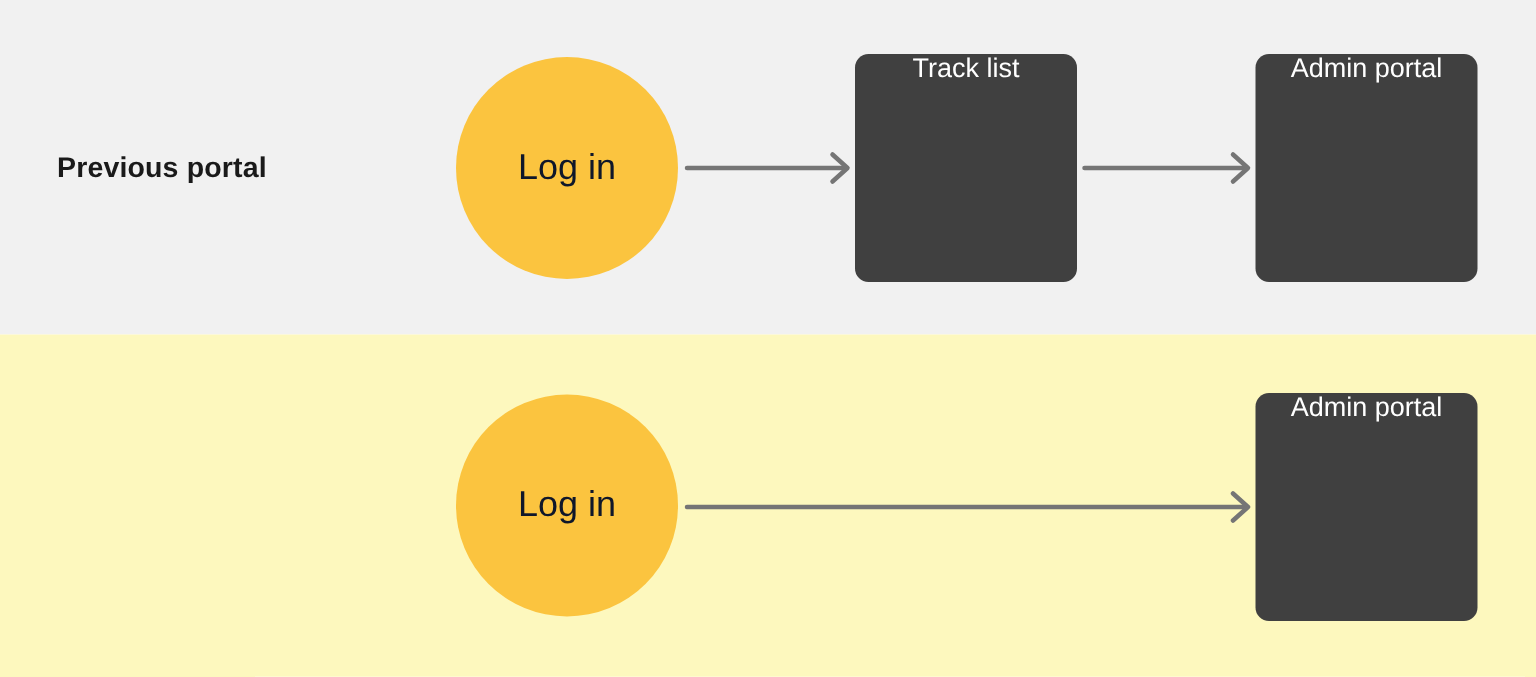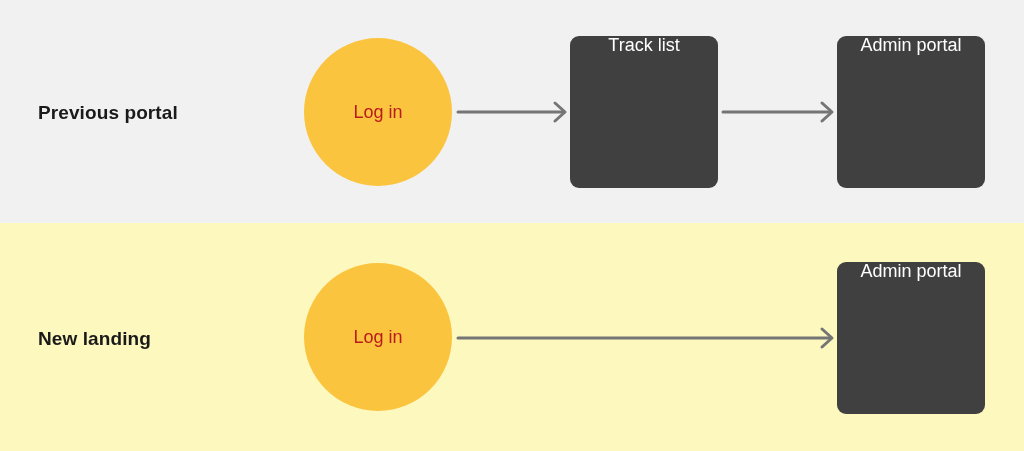--- a/index.html
+++ b/index.html
@@ -54,22 +54,22 @@
     width: 148px;
     height: 148px;
     border-radius: 50%;
     background: #fbc43f;
     display: flex;
     align-items: center;
     justify-content: center;
     box-sizing: border-box;
   }
   .node-circle .node-text {
-    font-size: 18px;
-    color: #b91c1c;
+    font-size: 24px;
+    color: #0f172a;
     line-height: 1;
   }
 
   .node-box {
     position: absolute;
     width: 148px;
     height: 152px;
     border-radius: 9px;
     background: #404040;
     display: flex;
@@ -136,21 +136,20 @@
     <line x1="0" y1="14" x2="108" y2="14"></line>
     <polyline points="99,5 109,14 99,23"></polyline>
   </svg>
 
   <div class="node-box box-prev-admin">
     <span class="node-text">Admin portal</span>
   </div>
 
   <div class="band band-new"></div>
 
-  <div class="row-label row-label-new">New landing</div>
 
   <div class="node-circle circle-new-login">
     <span class="node-text">Log in</span>
   </div>
 
   <svg class="connector connector-new-1" viewBox="0 0 383 28">
     <line x1="0" y1="14" x2="373" y2="14"></line>
     <polyline points="364,5 374,14 364,23"></polyline>
   </svg>
 

